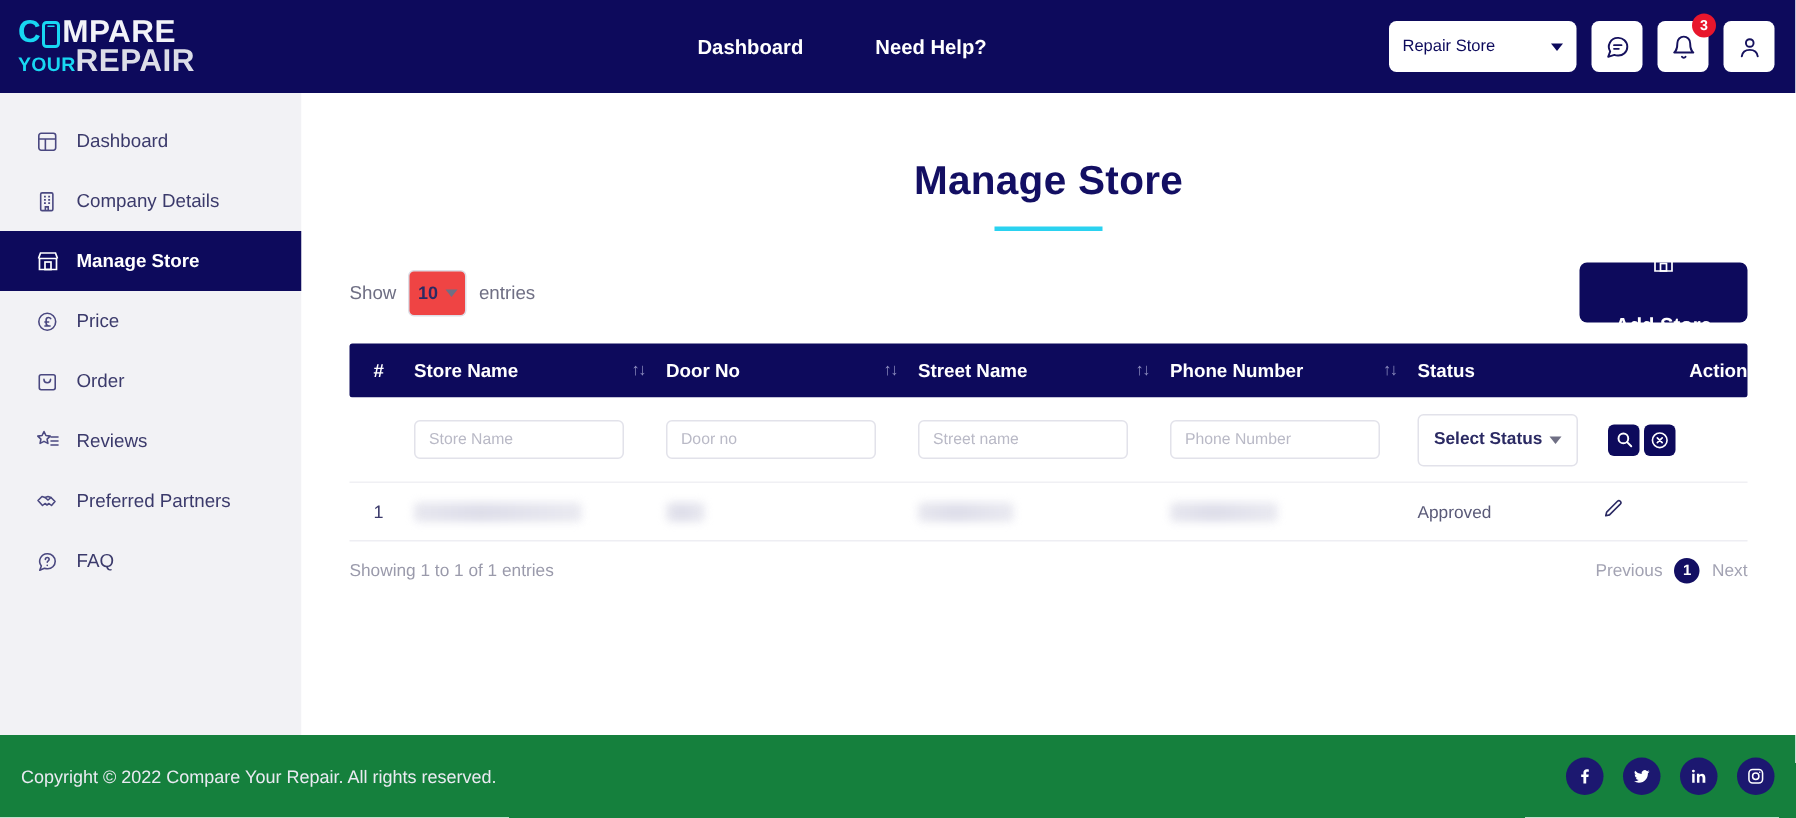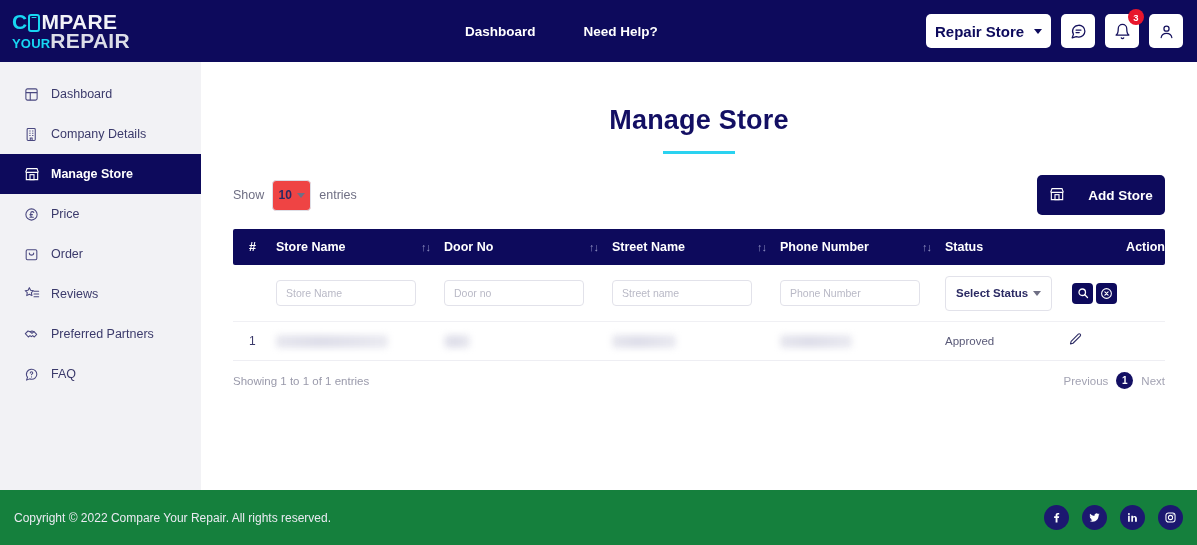--- a/index.html
+++ b/index.html
@@ -40,21 +40,21 @@
 
   .topbar-right {
     position: absolute; right: 14px; top: 0; height: 62px;
     display: flex; align-items: center; gap: 10px;
   }
   .store-select {
     width: 125px; height: 34px; background: #fff; border-radius: 5px;
     display: flex; align-items: center; justify-content: space-between;
     padding: 0 9px; cursor: pointer;
   }
-  .store-select-label { color: #0d0a5c; font-size: 15px; font-weight: 700; }
+  .store-select-label { color: #0d0a5c; font-size: 11px; font-weight: 400; }
   .caret { width: 0; height: 0; border-left: 4.5px solid transparent; border-right: 4.5px solid transparent; border-top: 5.5px solid #0d0a5c; }
   .icon-btn {
     width: 34px; height: 34px; background: #fff; border-radius: 5px;
     display: flex; align-items: center; justify-content: center;
     position: relative; cursor: pointer;
   }
   .badge {
     position: absolute; top: -5px; right: -5px; min-width: 16px; height: 16px;
     background: #e8162c; color: #fff; border-radius: 50%;
     font-size: 9.5px; font-weight: 700;
@@ -91,23 +91,23 @@
     margin: 21px 32px 0 32px;
   }
   .show-entries { display: flex; align-items: center; gap: 8px; color: #6f6f84; font-size: 12.5px; }
   .entries-select {
     width: 39px; height: 31px; border: 1px solid #dedee6; border-radius: 4px; background:#ef4444;
     display: flex; align-items: center; justify-content: center; gap: 5px;
     color: #2b2a63; font-size: 12px; font-weight: 700; cursor: pointer;
   }
   .entries-caret { width: 0; height: 0; border-left: 4px solid transparent; border-right: 4px solid transparent; border-top: 5px solid #6f6f84; }
   .add-store-btn {
-    width: 128px; height: 40px; background: #0d0a5c; border-radius: 5px;
+    width: 112px; height: 40px; background: #0d0a5c; border-radius: 5px;
     display: flex; align-items: center; justify-content: center; gap: 23px;
-    color: #fff; font-size: 13.5px; font-weight: 700; cursor: pointer;
+    color: #fff; font-size: 13.5px; font-weight: 700; cursor: pointer; flex-direction: column;
   }
 
   
   .table-wrap { margin: 14px 32px 0 32px; }
   .thead {
     background: #0d0a5c; height: 36px; display: flex; align-items: center;
     border-radius: 2px; color: #ffffff; font-size: 12.5px; font-weight: 700;
   }
   .th { display: flex; align-items: center; }
   .th .label { white-space: nowrap; }

